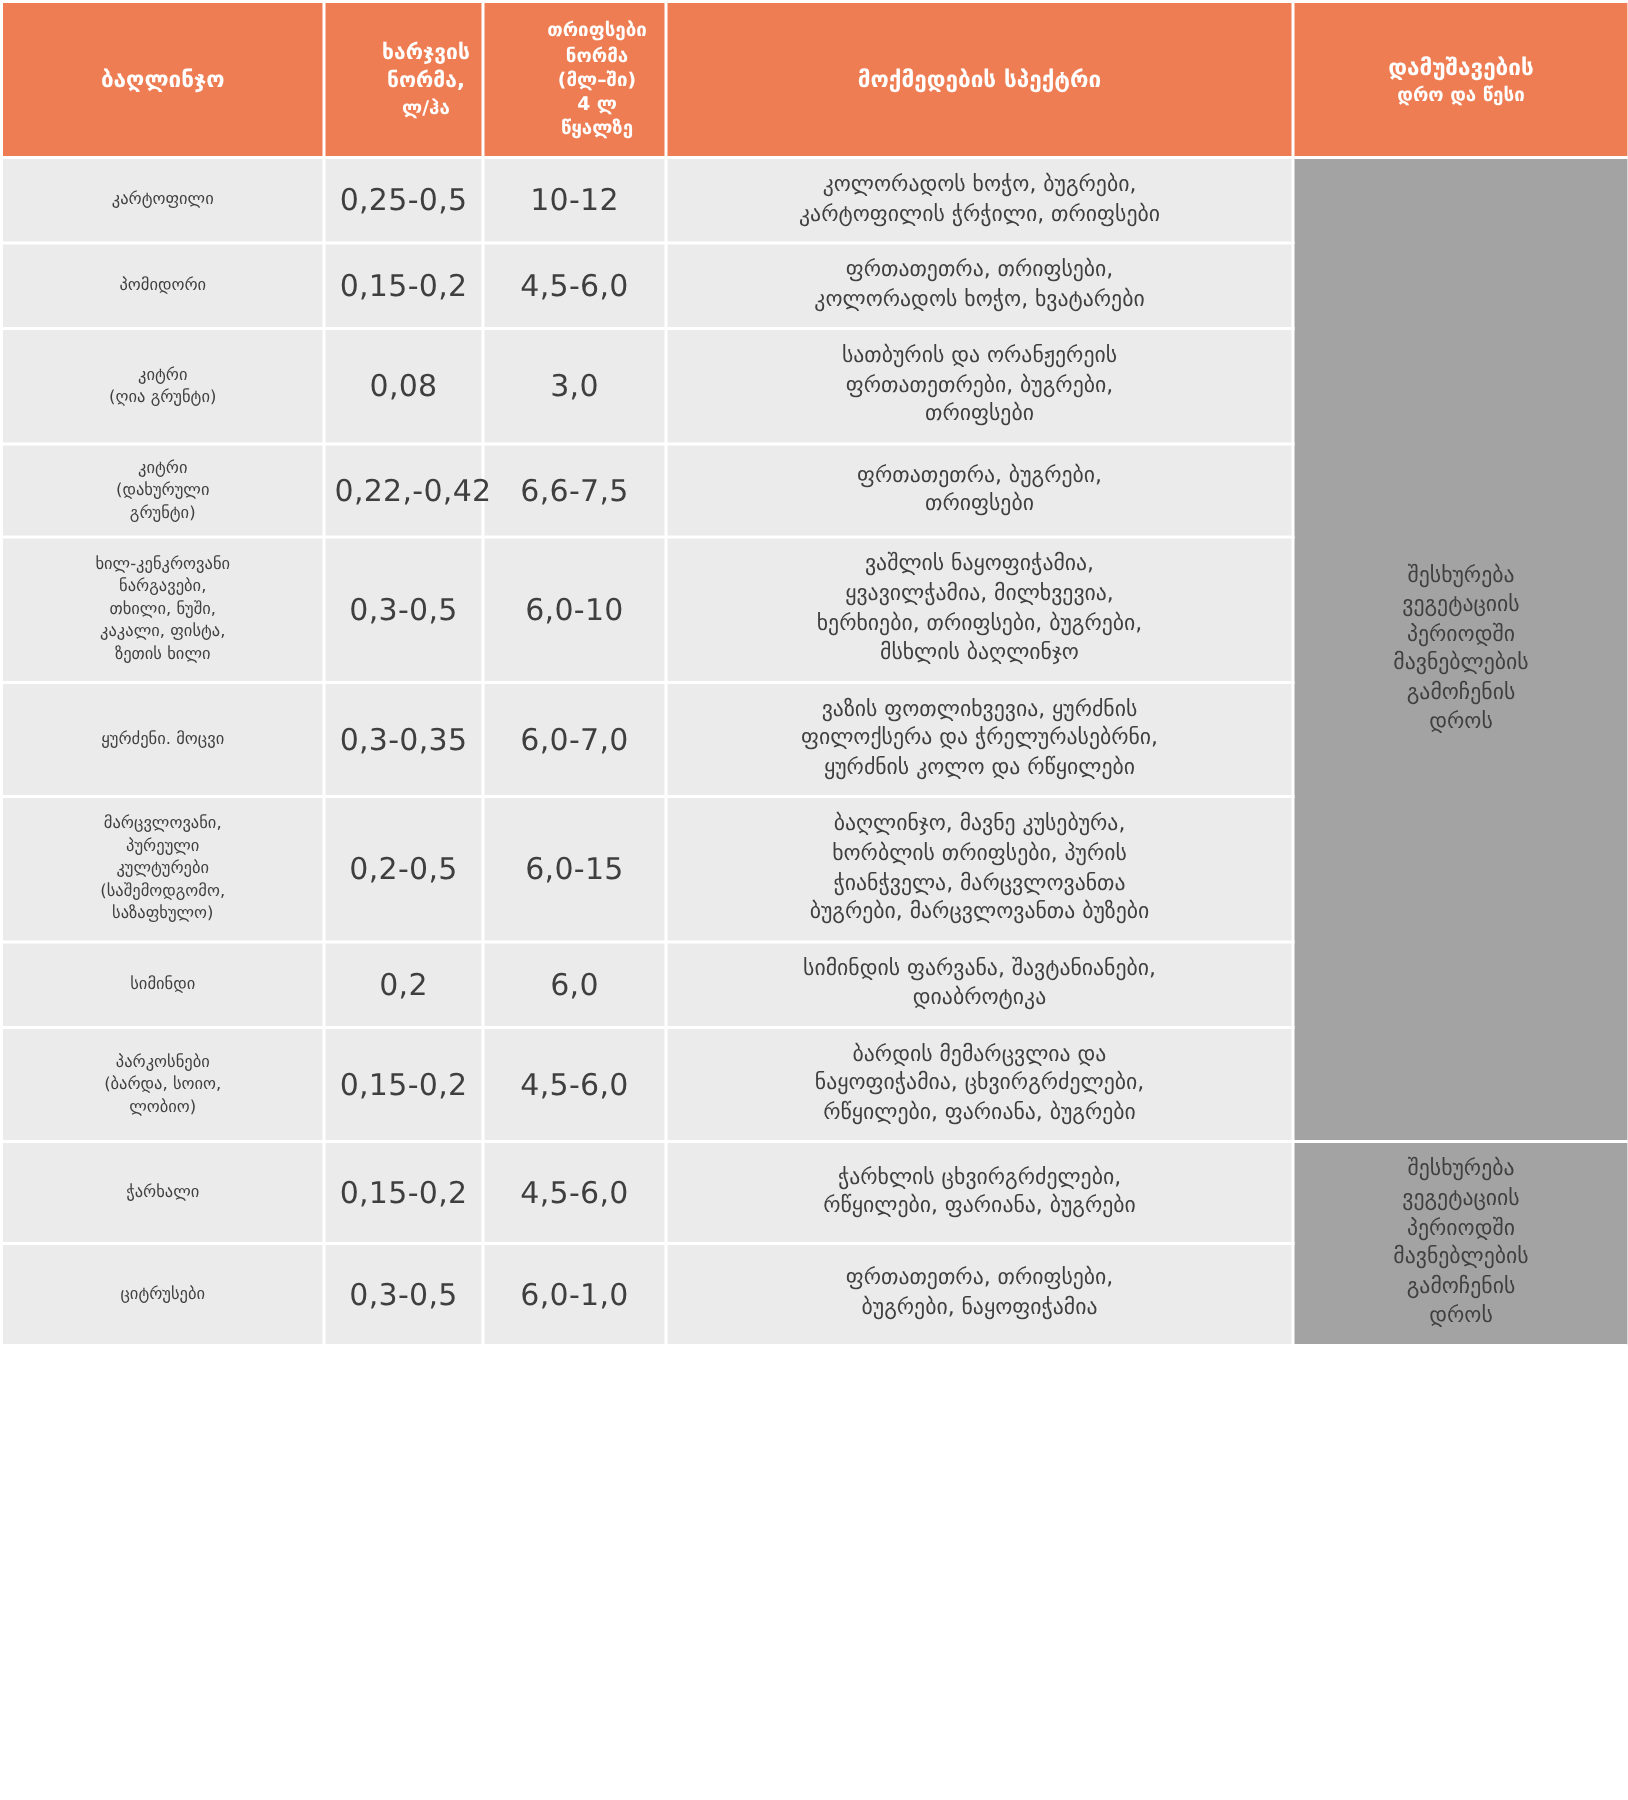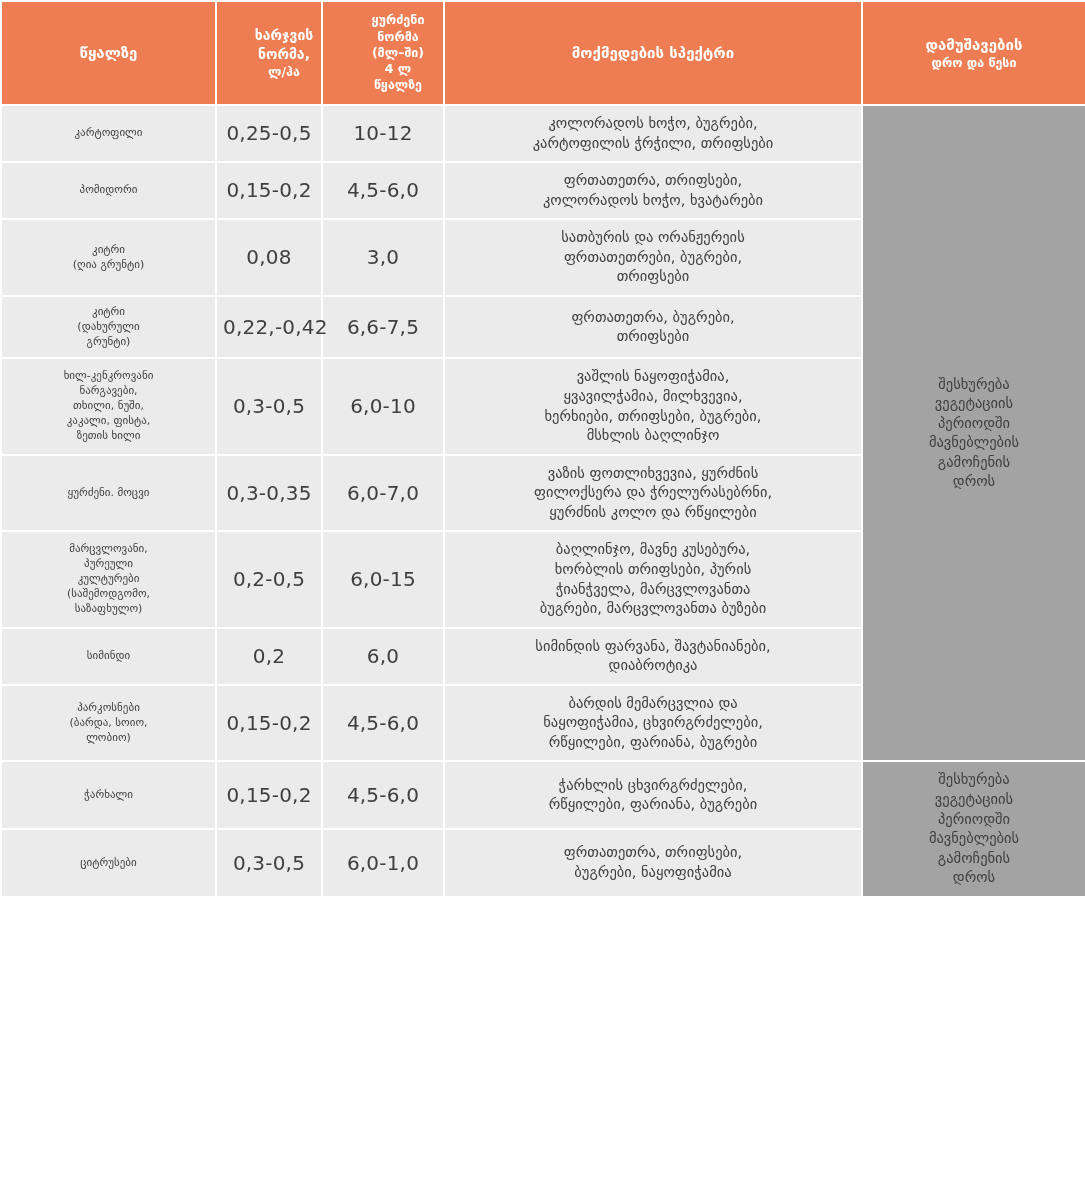--- a/index.html
+++ b/index.html
@@ -80,28 +80,28 @@
     <colgroup>
       <col class="c1">
         <col class="c2">
         <col class="c3">
         <col class="c4">
         <col class="c5">
     </colgroup>
     <thead>
       <tr>
         <th>
-          <span>წყალზე</span>
+          <span>ბაღლინჯო</span>
         </th>
         <th class="small-head">
           <span>ხარჯვის ნორმა,</span>
           <span class="sub">ლ/ჰა</span>
         </th>
         <th class="small-head">
-          <span class="sub">ყურძენი ნორმა (მლ–ში)</span>
+          <span class="sub">თრიფსები ნორმა (მლ–ში)</span>
           <span class="sub">4 ლ წყალზე</span>
         </th>
         <th>
           <span>მოქმედების სპექტრი</span>
         </th>
         <th>
           <span>დამუშავების</span>
           <span class="sub">დრო და წესი</span>
         </th>
       </tr>

